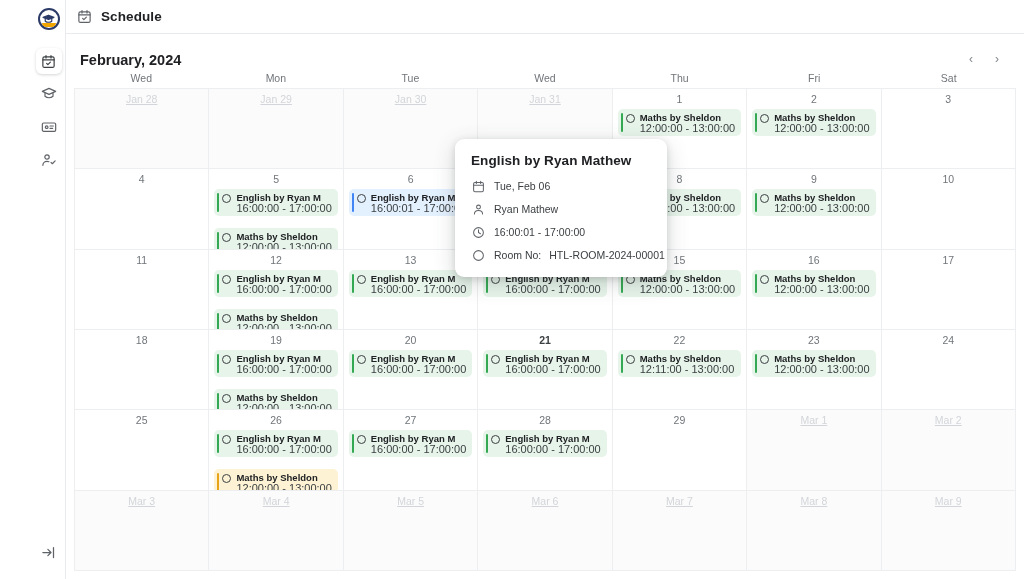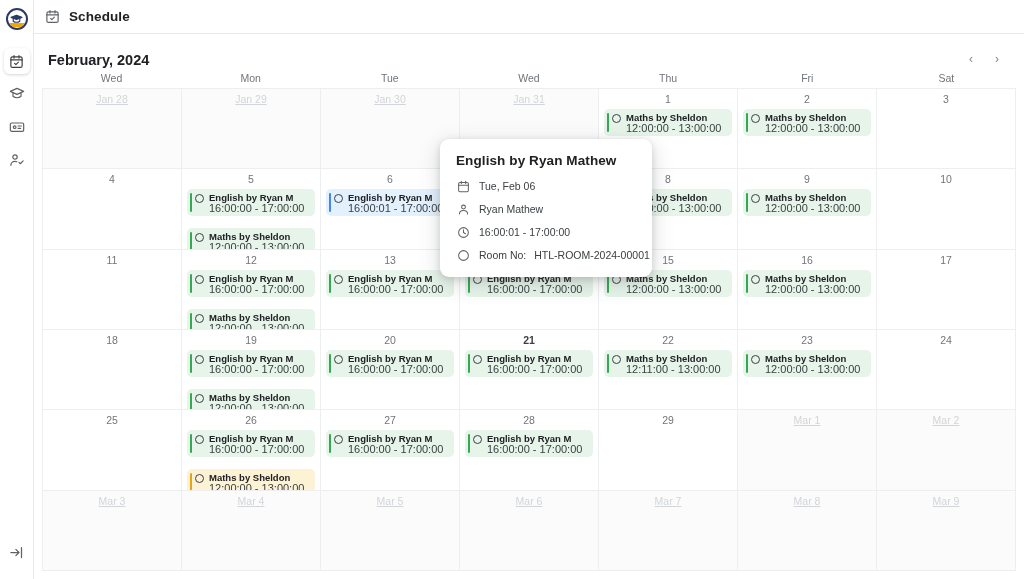--- a/index.html
+++ b/index.html
@@ -3,21 +3,21 @@
 <meta charset="utf-8">
 <style>
   * { box-sizing: border-box; margin: 0; padding: 0; }
   html, body {
     width: 1024px; height: 579px;
     font-family: "Liberation Sans", sans-serif;
     background: #ffffff;
     overflow: hidden;
     color: #202124;
   }
-  #app { display: flex; width: 1024px; height: 579px; position: relative; }
+  #app { display: flex; width: 1024px; height: 579px; position: relative; padding-left: 32px; }
 
   
   .sidebar {
     width: 34px; height: 579px;
     background: #ffffff;
     border-right: 1px solid #e8eaed;
     display: flex; flex-direction: column; align-items: center;
     flex: 0 0 34px;
     position: relative;
   }
@@ -110,21 +110,21 @@
   }
   .ev-txt { min-width: 0; }
   .ev-title {
     font-size: 9.5px; font-weight: 700; color: #202124; line-height: 11px;
     white-space: nowrap; overflow: hidden; text-overflow: clip;
   }
   .ev-time { font-size: 11px; color: #3c4043; line-height: 10px; white-space: nowrap; }
 
   
   .popup {
-    position: absolute; left: 440px; top: 139px; width: 212px;
+    position: absolute; left: 455px; top: 139px; width: 212px;
     background: #ffffff; border-radius: 9px;
     box-shadow: 0 2px 7px rgba(60,64,67,.18), 0 6px 22px rgba(60,64,67,.20);
     padding: 14px 16px 15px 16px; z-index: 50;
   }
   .popup-title { font-size: 13.5px; font-weight: 700; color: #202124; margin-bottom: 11px; letter-spacing: .1px; }
   .popup-row { display: flex; align-items: center; gap: 9px; margin-bottom: 9px; }
   .popup-row:last-child { margin-bottom: 0; }
   .popup-ico { flex: 0 0 14px; width: 14px; height: 14px; color: #5f6368; display:flex; align-items:center; justify-content:center; }
   .popup-txt { font-size: 10.5px; color: #3c4043; line-height: 14px; white-space: nowrap; }
   .popup-txt .lbl { color: #3c4043; }

